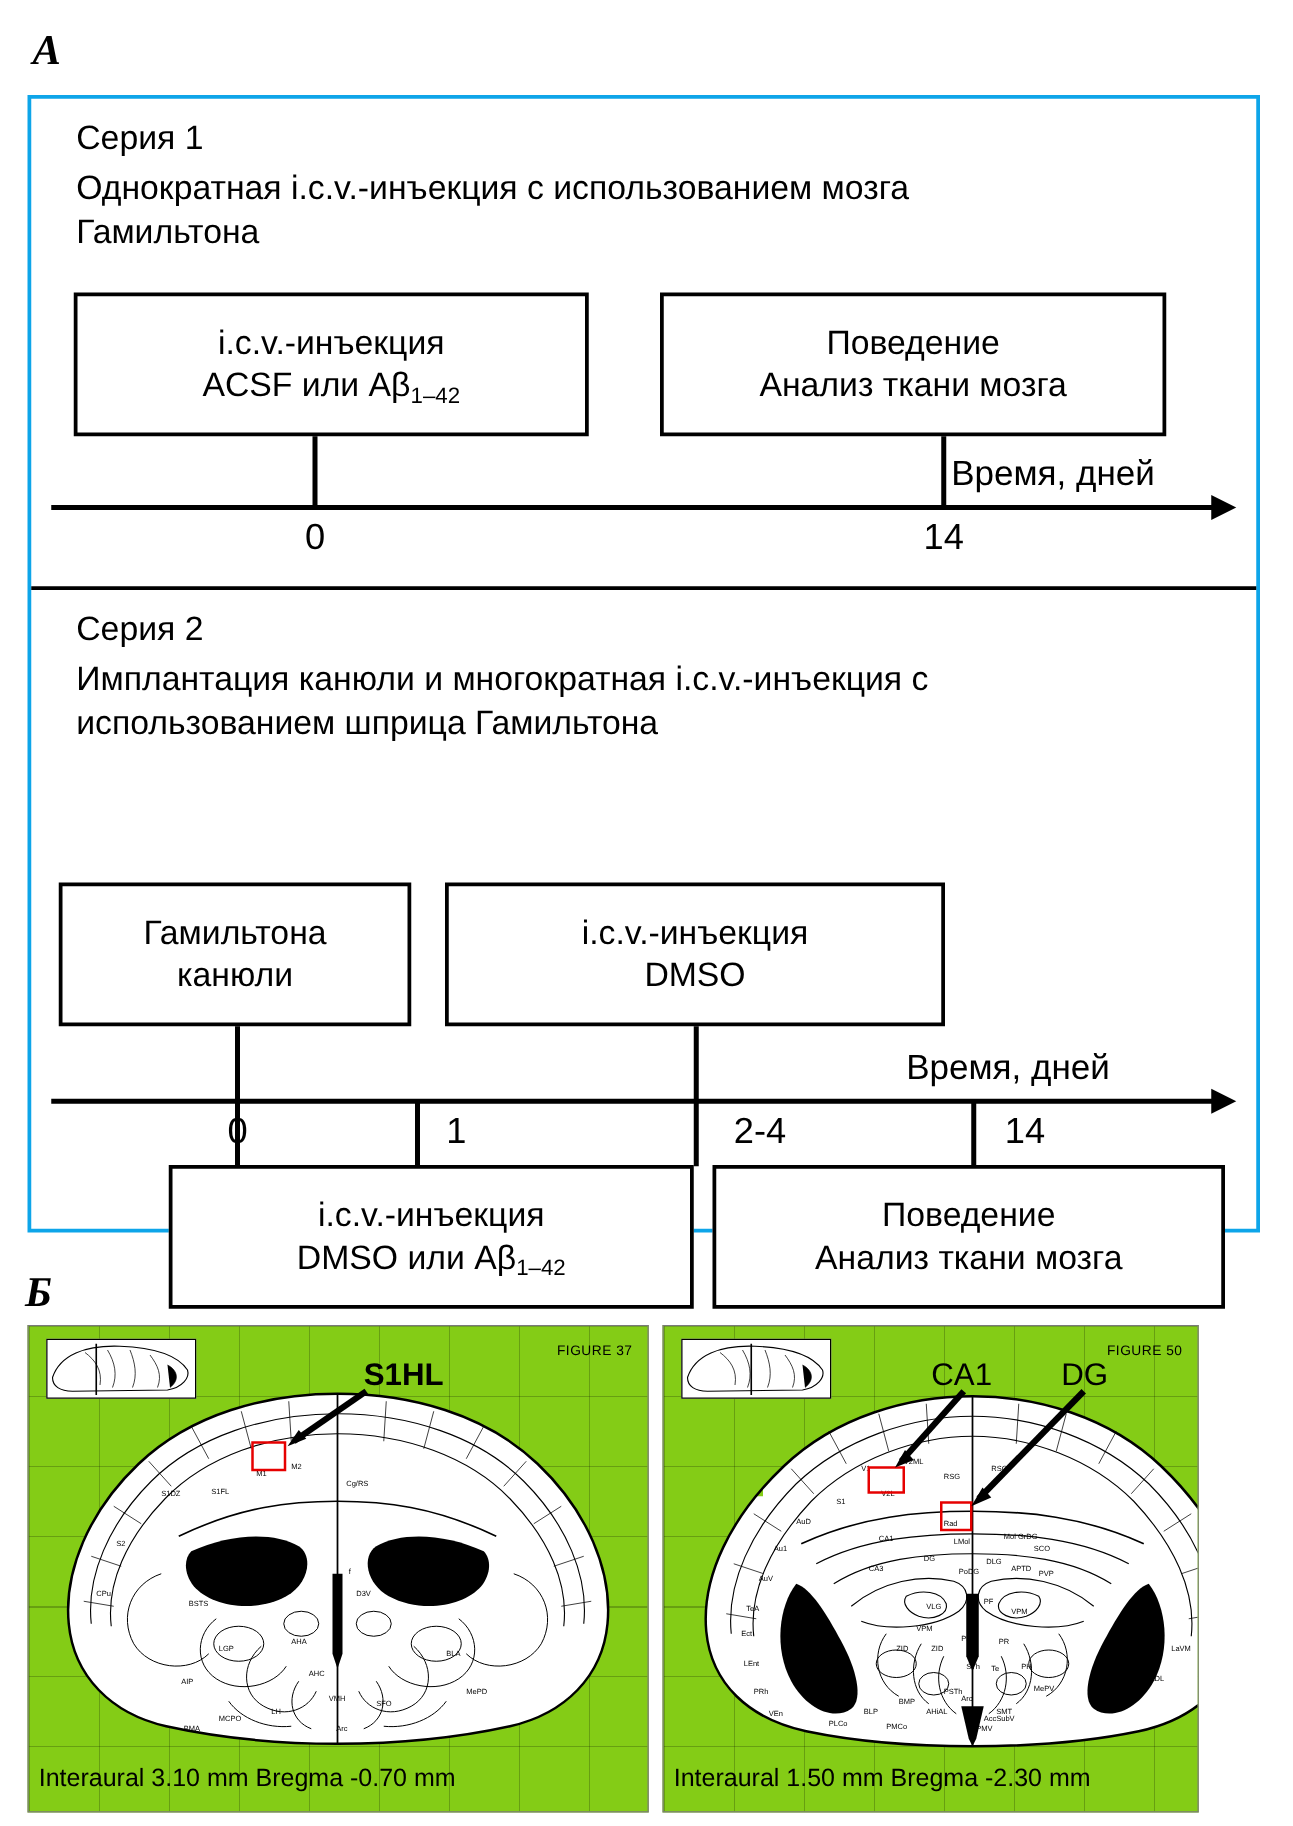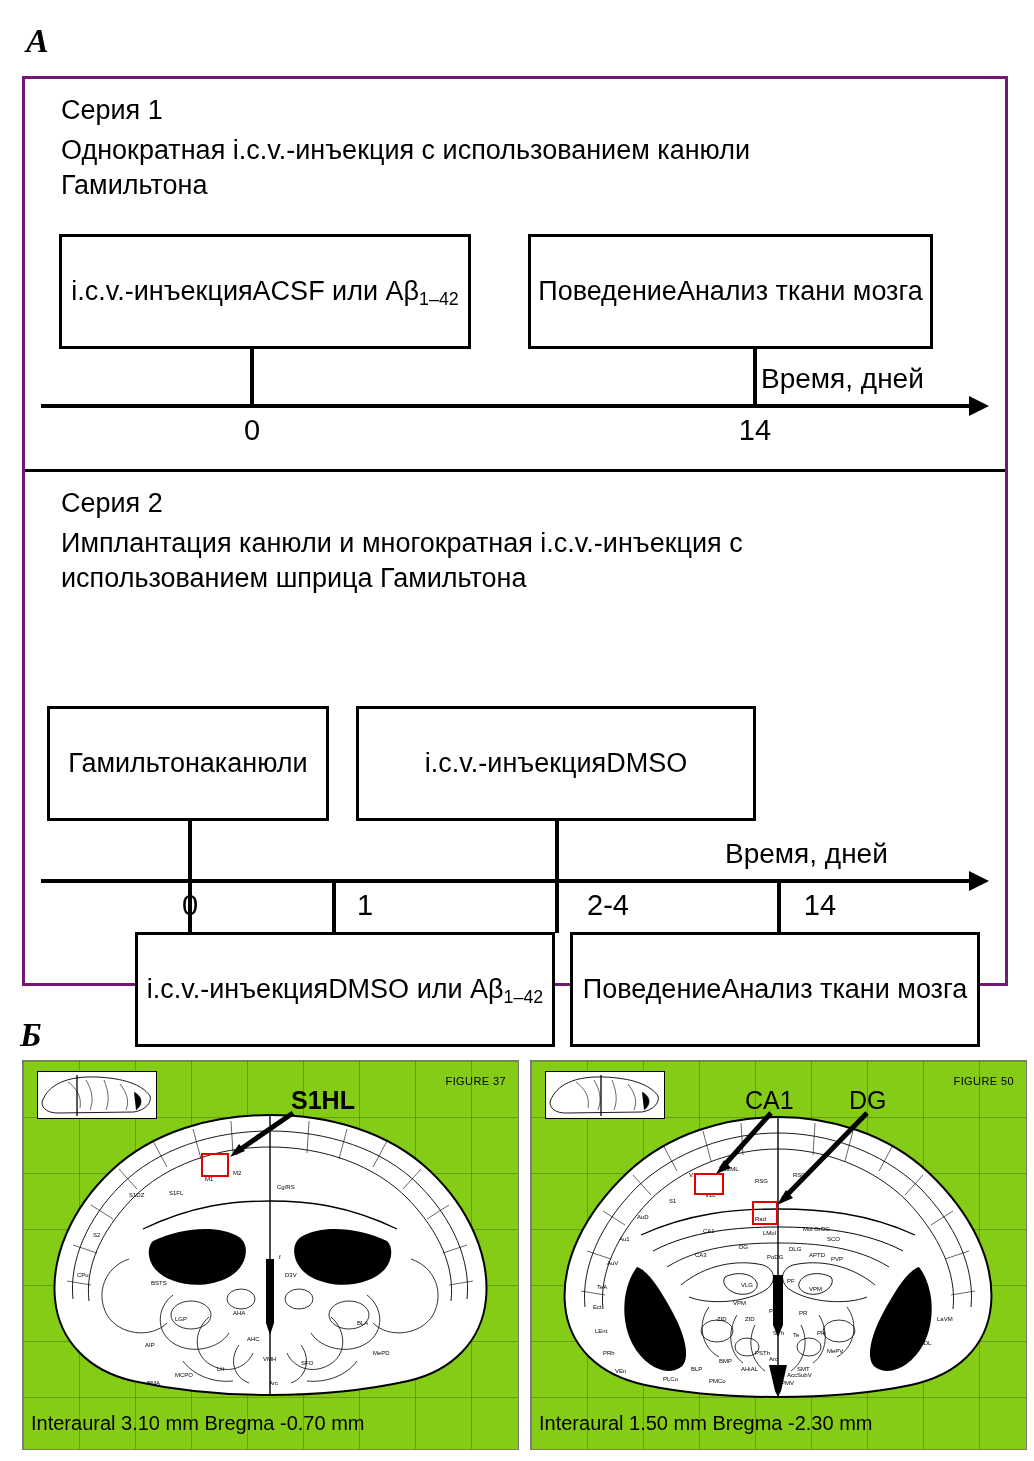--- a/index.html
+++ b/index.html
@@ -28,21 +28,21 @@
   #panel-letter-a { left: 26px; top: 24px; }
   #panel-letter-b { left: 20px; top: 1018px; }
 
   
   #panel-a {
     position: absolute;
     left: 22px;
     top: 76px;
     width: 986px;
     height: 910px;
-    border: 3px solid #701a75;
+    border: 3px solid #0ea5e9;
     box-sizing: border-box;
   }
   .series {
     position: absolute;
     left: 0;
     width: 100%;
     box-sizing: border-box;
   }
   #series-1 { top: 0; height: 393px; border-bottom: 3px solid #000; }
   #series-2 { top: 393px; height: 511px; }
@@ -57,21 +57,21 @@
   #series-1-desc  { left: 36px; top: 54px; width: 700px; }
   #series-2-label { left: 36px; top: 14px; }
   #series-2-desc  { left: 36px; top: 54px; width: 880px; }
 
   
   .box {
     position: absolute;
     border: 3px solid #000;
     box-sizing: border-box;
     display: flex;
-    flex-direction: row;
+    flex-direction: column;
     align-items: center;
     justify-content: center;
     background: #fff;
     font-size: 27px;
     line-height: 1.24;
     text-align: center;
   }
   .box .line { display: block; white-space: nowrap; }
   sub { font-size: 0.66em; vertical-align: baseline; position: relative; top: 0.32em; }
 
@@ -149,21 +149,21 @@
   .atlas {
     position: absolute;
     top: 0;
     height: 390px;
     border: 1px solid #7a7a7a;
     background: #84cc16;
     box-sizing: border-box;
     overflow: hidden;
   }
   #atlas-left  { left: 0px;   width: 497px; }
-  #atlas-right { left: 508px; width: 497px; }
+  #atlas-right { left: 508px; width: 429px; }
 
   .atlas-grid {
     position: absolute;
     inset: 0;
     background-image:
       repeating-linear-gradient(to right, rgba(0,0,0,0.22) 0 1px, transparent 1px 56px),
       repeating-linear-gradient(to bottom, rgba(0,0,0,0.22) 0 1px, transparent 1px 56px);
   }
   .atlas-brain {
     position: absolute;
@@ -214,21 +214,21 @@
 </style>
 </head>
 <body>
 
 <div class="panel-letter" id="panel-letter-a">А</div>
 
 <div id="panel-a">
 
   <div class="series" id="series-1">
     <div class="series-title" id="series-1-label">Серия 1</div>
-    <div class="series-title" id="series-1-desc">Однократная i.c.v.-инъекция с использованием канюли Гамильтона</div>
+    <div class="series-title" id="series-1-desc">Однократная i.c.v.-инъекция с использованием мозга Гамильтона</div>
 
     <div class="box" id="s1-box-injection">
       <span class="line">i.c.v.-инъекция</span>
       <span class="line"><span>ACSF или A</span><span>β</span><sub>1–42</sub></span>
     </div>
 
     <div class="box" id="s1-box-behavior">
       <span class="line">Поведение</span>
       <span class="line">Анализ ткани мозга</span>
     </div>

